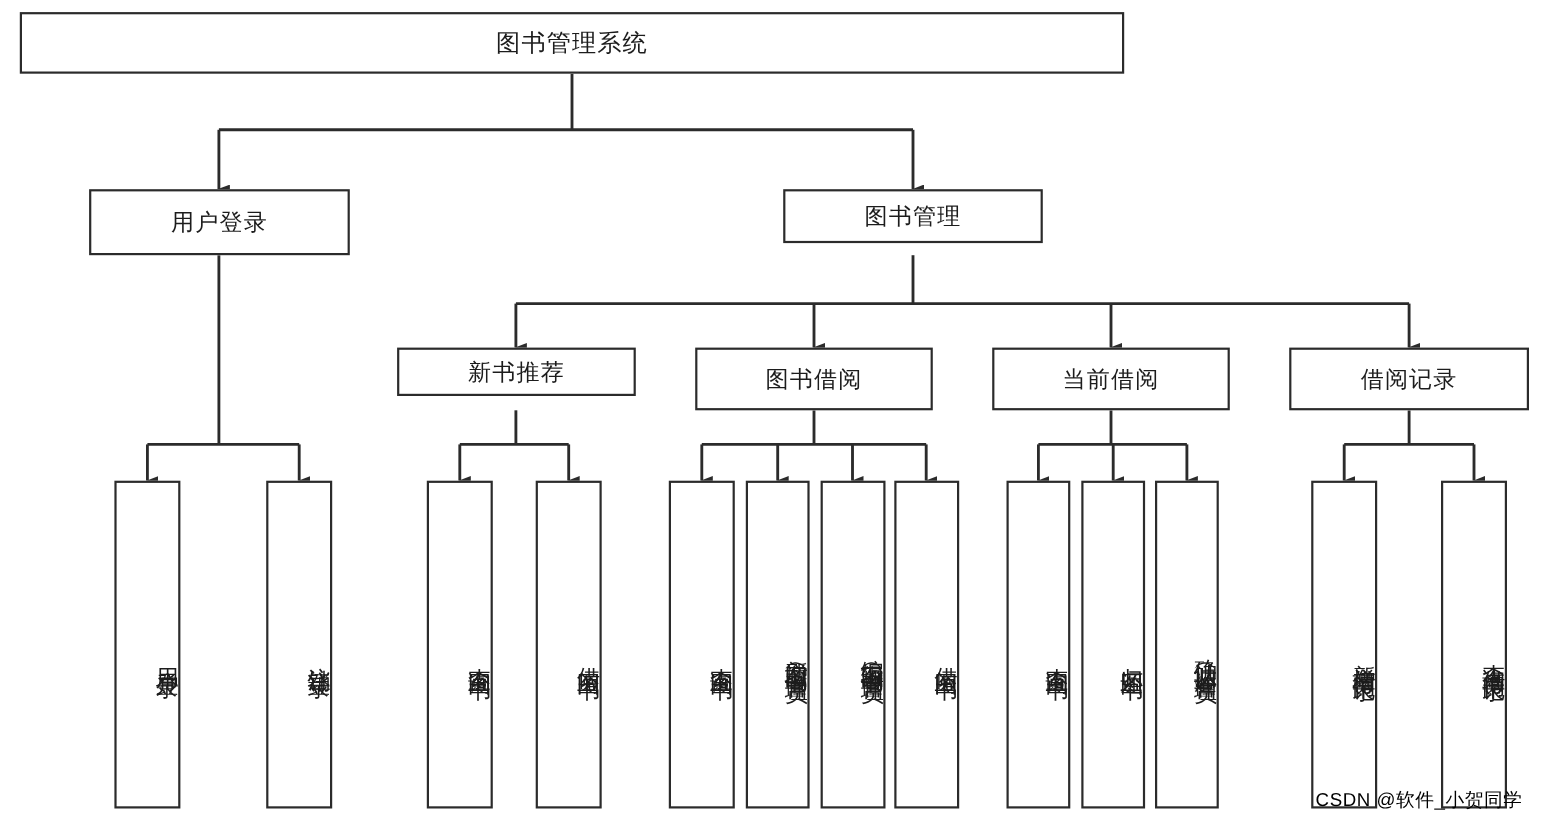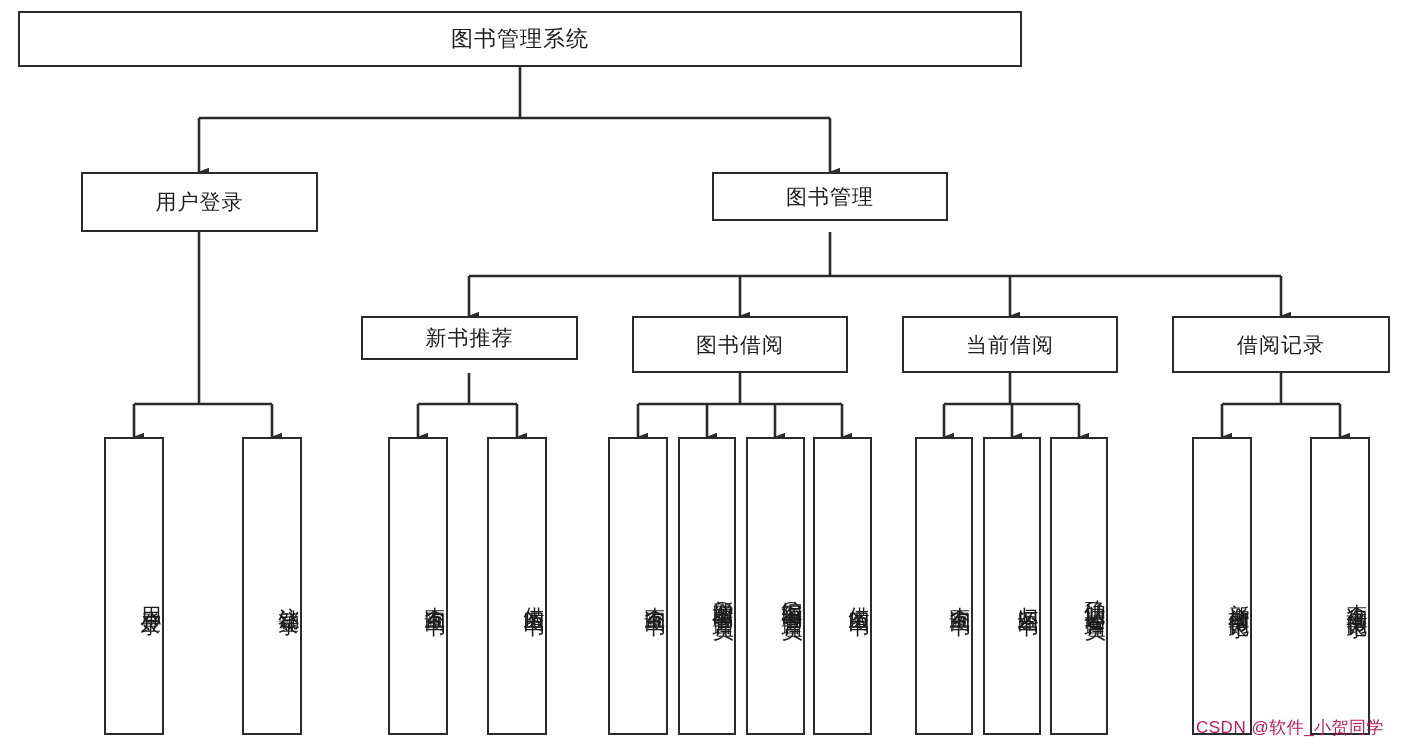--- a/index.html
+++ b/index.html
@@ -53,21 +53,21 @@
     line-height: 1;
   }
   .node.vert .vlabel {
     writing-mode: vertical-rl;
     text-orientation: upright;
     white-space: nowrap;
   }
   .watermark {
     position: absolute;
     font-size: 17px;
-    color: #be185d;
+    color: #000000;
     white-space: nowrap;
     letter-spacing: 0.5px;
   }
 </style>
 </head>
 <body>
 
 <div id="diagram-root">
 
   <svg id="edge-layer" viewBox="0 0 1405 747" xmlns="http://www.w3.org/2000/svg">

